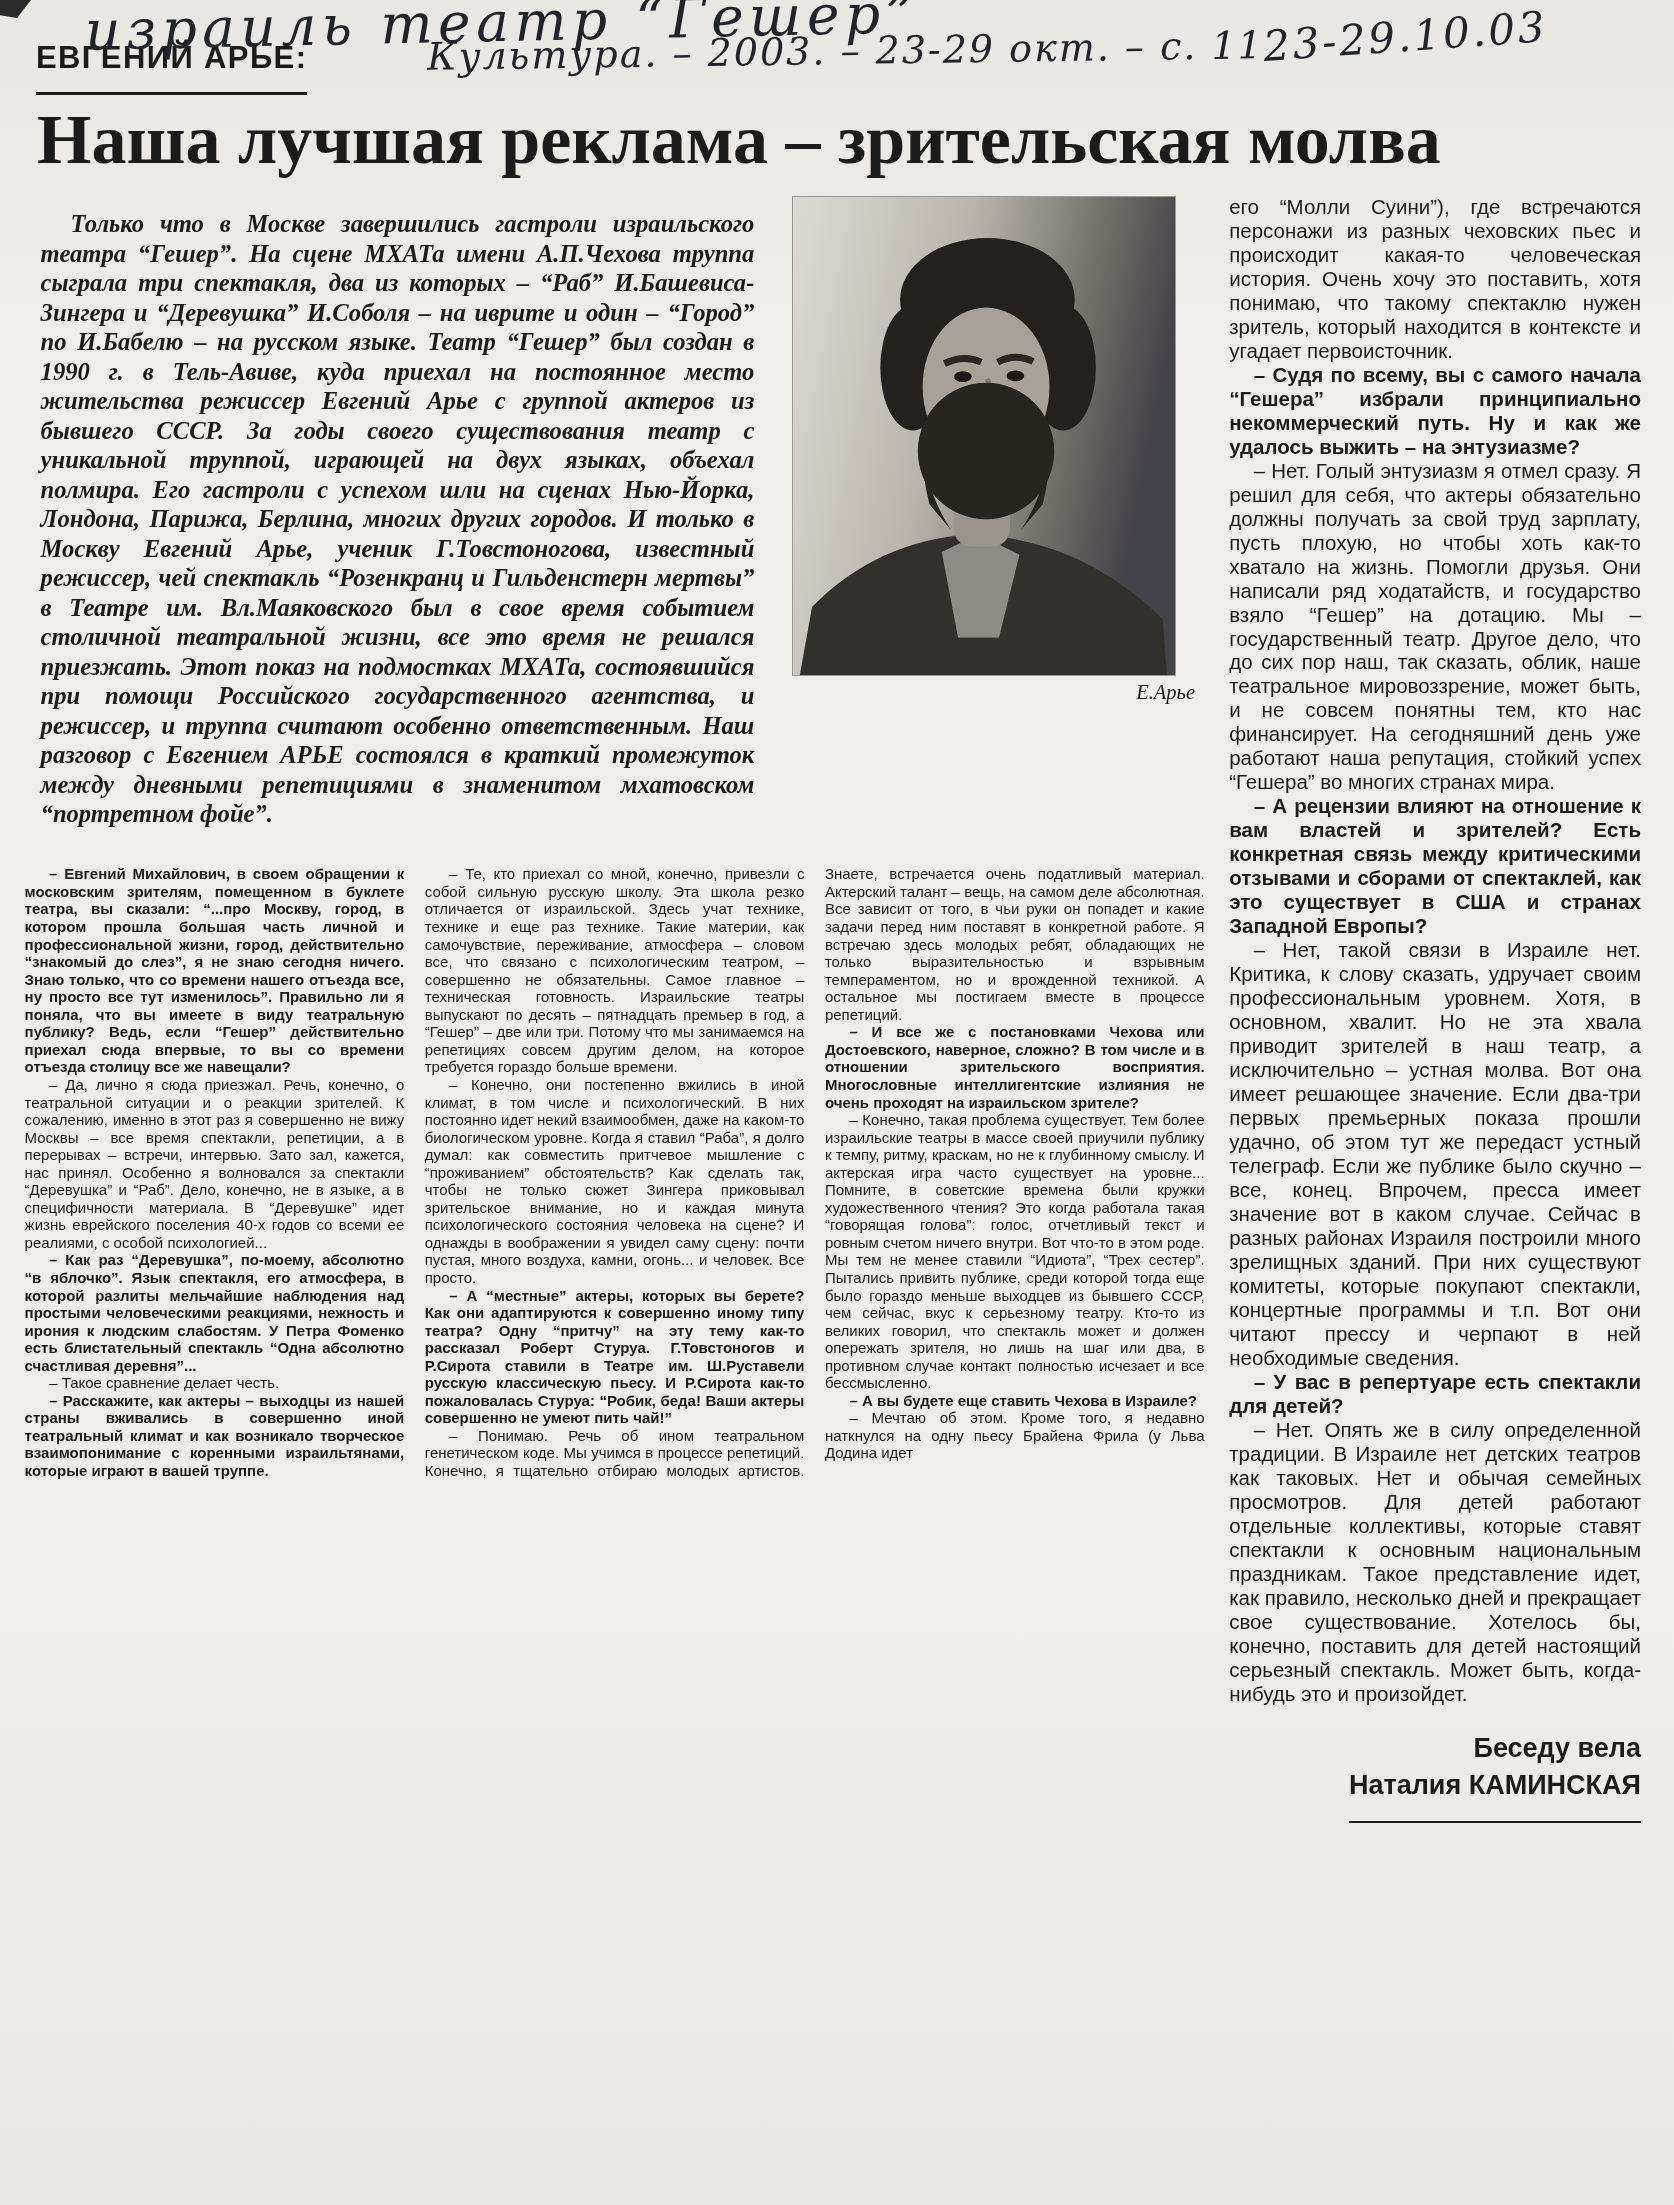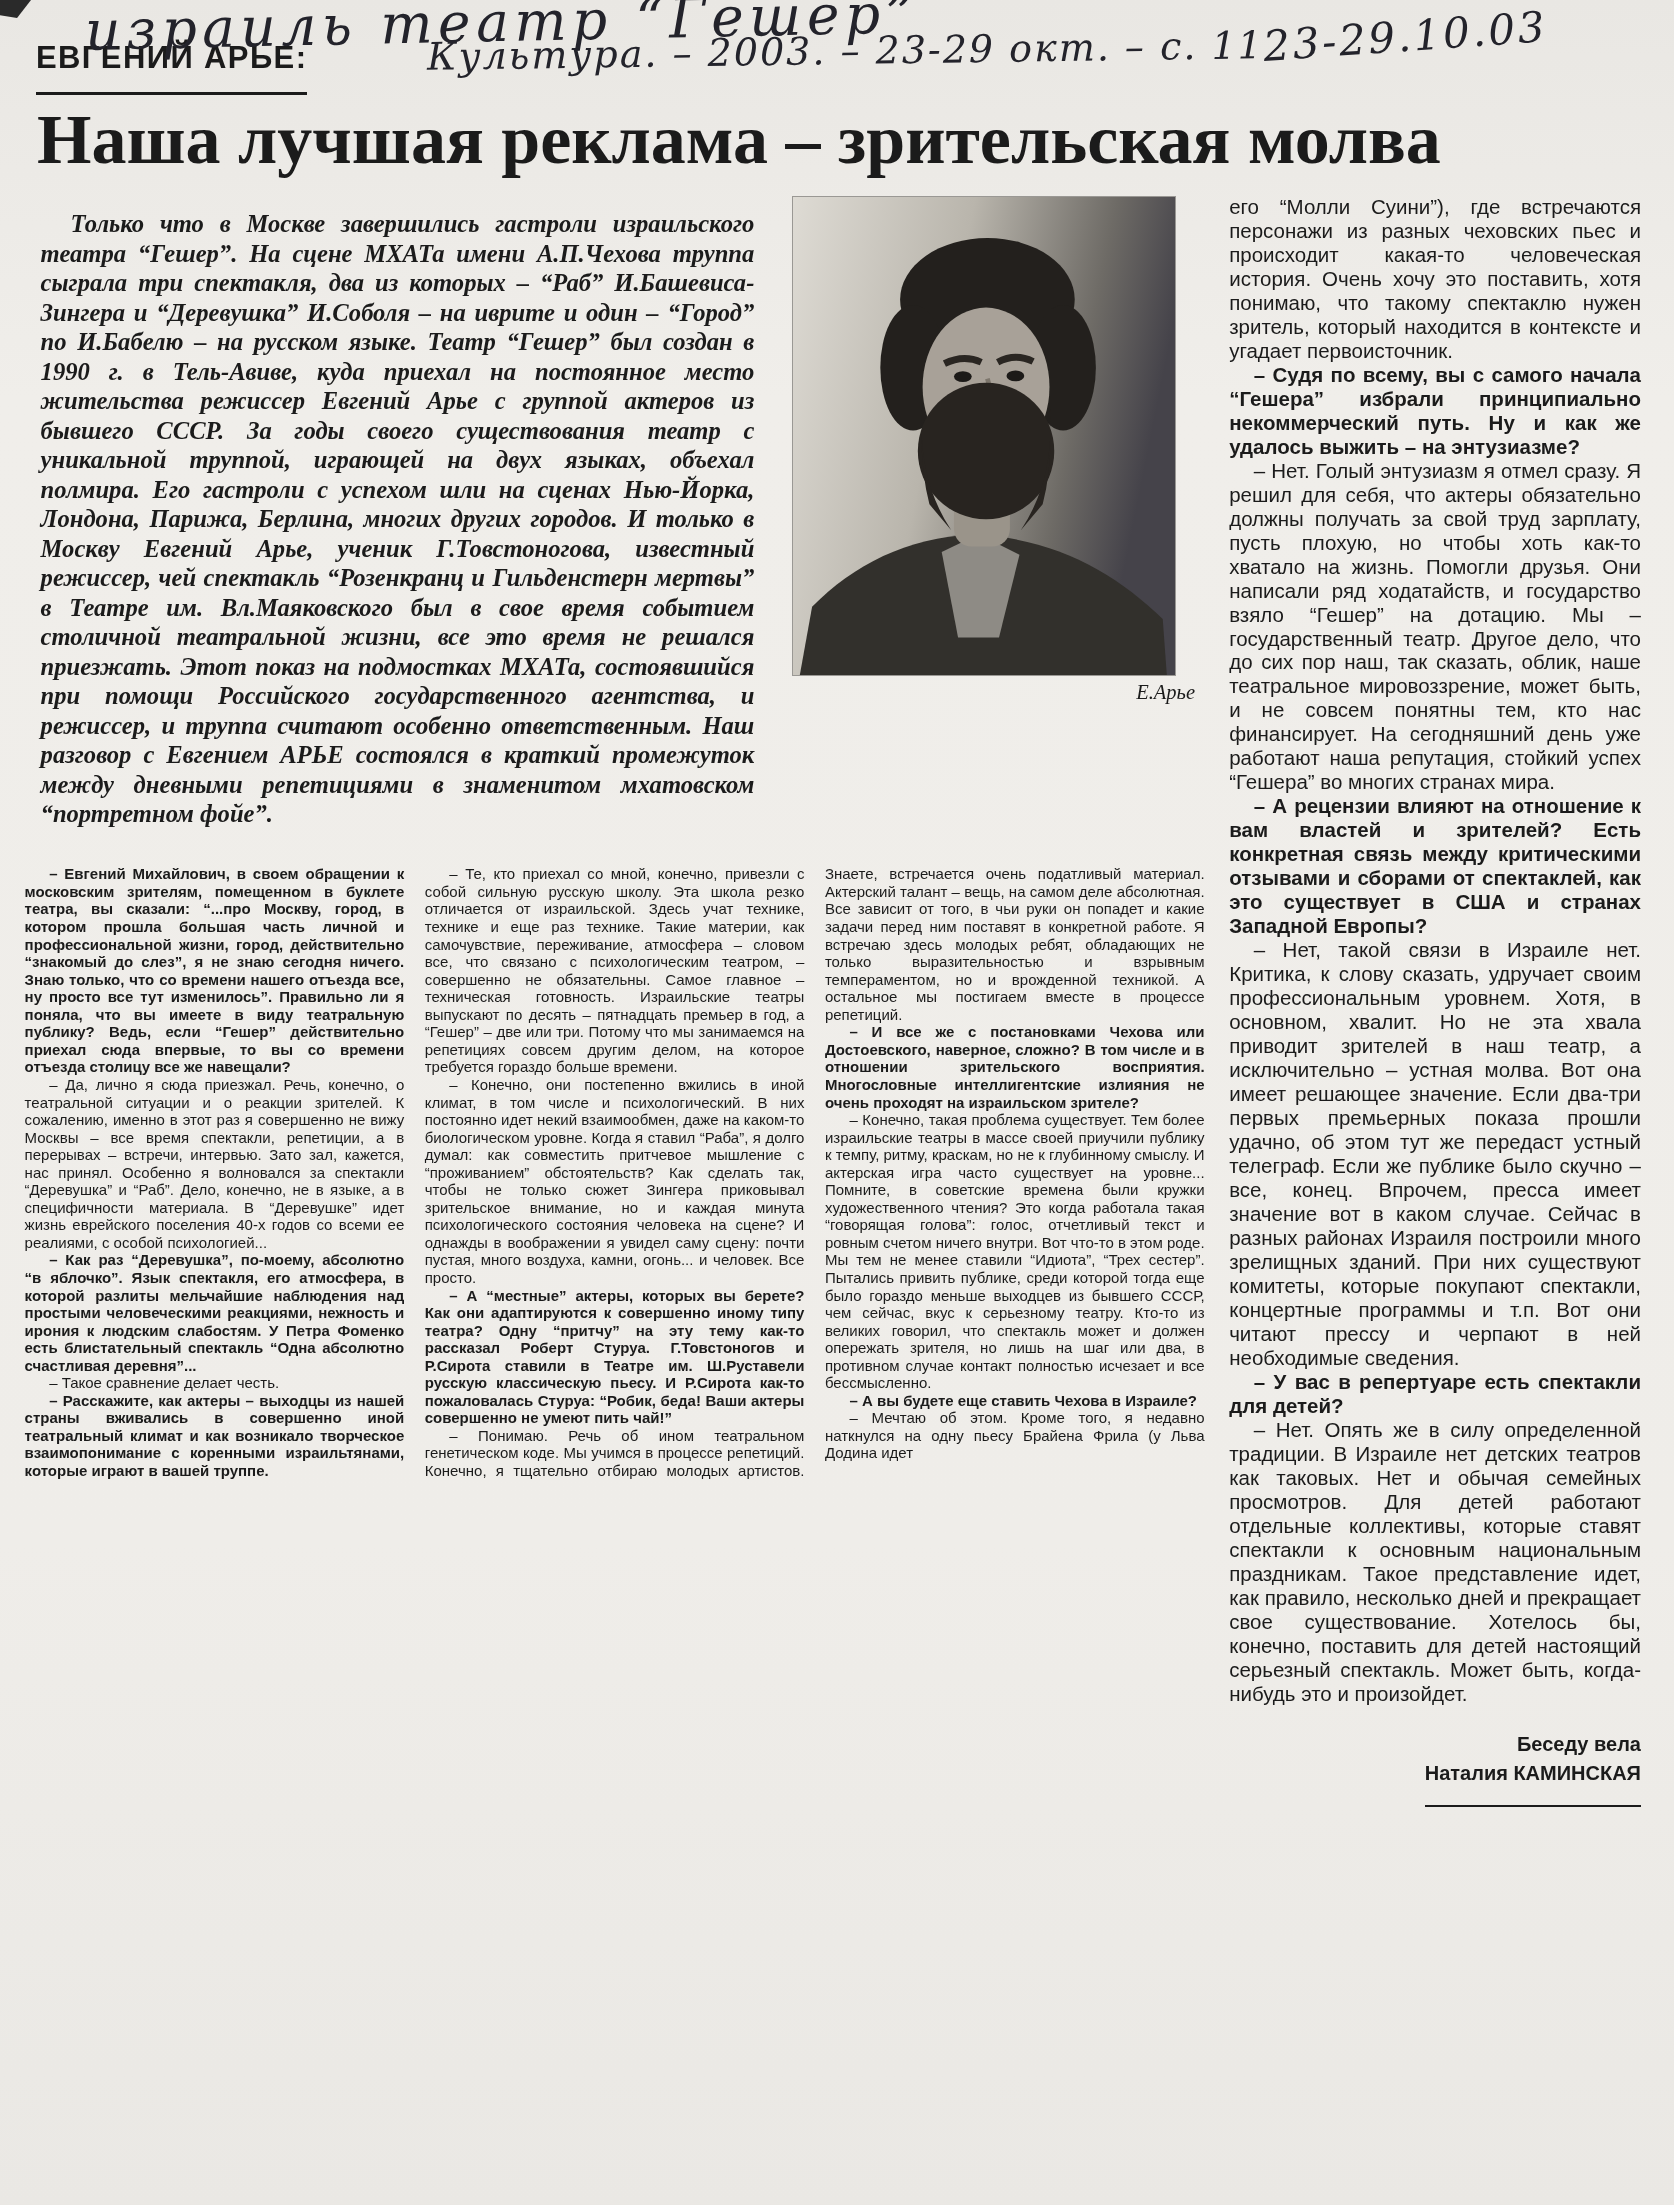--- a/index.html
+++ b/index.html
@@ -78,21 +78,21 @@
   }
   .col4 {
     flex: 1;
     text-align: justify;
     font-size: 20.5px; line-height: 1.17;
     padding-top: 1.4px;
   }
   .cols3 p, .col4 p { margin: 0; text-indent: 24.6px; }
   p.q { font-weight: bold; }
   p.cont { text-indent: 0; }
-  .byline { margin-top: 27px; text-align: right; font-weight: bold; font-size: 20px; }
+  .byline { margin-top: 27px; text-align: right; font-weight: bold; font-size: 27px; }
   .byline-name {
     display: inline-block;
     border-bottom: 2.7px solid #1b1b1b;
     padding-bottom: 20px; margin-top: 5.5px;
   }
 </style>
 </head>
 <body>
 
 <div class="page">

